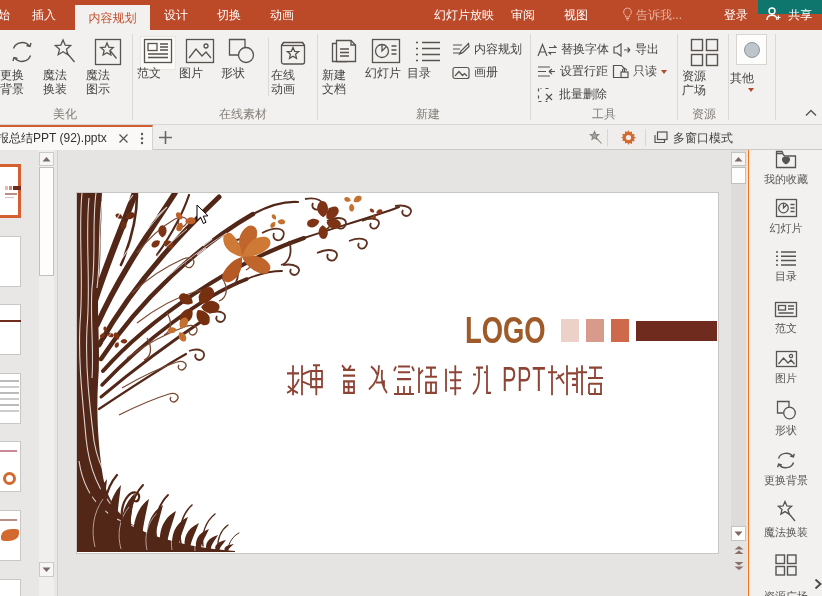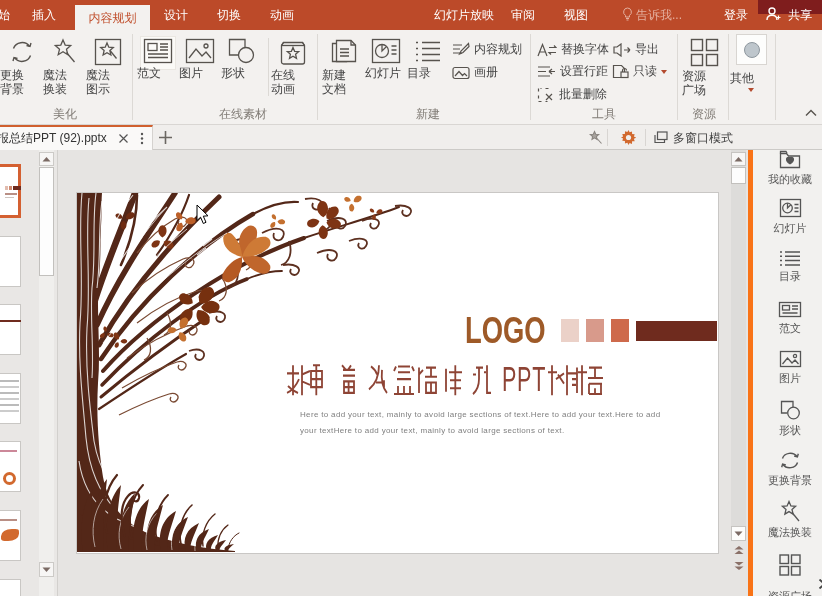--- a/index.html
+++ b/index.html
@@ -2,39 +2,39 @@
 <html><head><meta charset="utf-8">
 <style>
 *{margin:0;padding:0;box-sizing:border-box}
 html,body{width:822px;height:596px;overflow:hidden;font-family:"Liberation Sans",sans-serif}
 #app{position:relative;width:822px;height:596px;background:#E6E4E2}
 .abs{position:absolute}
 
 #titlebar{position:absolute;left:0;top:0;width:822px;height:30px;background:#BC4A29}
 #titlebar .tab{position:absolute;top:0;height:30px;line-height:31px;color:#fff;font-size:12px;text-align:center;white-space:nowrap}
 #titlebar .active{background:#F3F1EF;color:#C04E2B;top:5px;height:25px;line-height:26px}
-#share{position:absolute;right:0;top:0;width:64px;height:14px;background:#7f1d1d;color:#fff;font-size:12px;line-height:31px}
+#share{position:absolute;right:0;top:0;width:64px;height:14px;background:#0f766e;color:#fff;font-size:12px;line-height:31px}
 
 #ribbon{position:absolute;left:0;top:30px;width:822px;height:95px;background:#F3F1EF;border-bottom:1px solid #D9D6D3}
 .glabel{position:absolute;top:76px;font-size:12px;color:#817C76;text-align:center;white-space:nowrap}
 .gsep{position:absolute;top:4px;height:86px;width:1px;background:#DCD9D5}
 .rbtn{position:absolute;text-align:left;font-size:12px;color:#444;line-height:14px;white-space:nowrap}
 .rbtn svg{display:block;margin:0 auto 2px}
 .srow{position:absolute;font-size:12px;color:#444;white-space:nowrap;display:flex;align-items:center}
 .srow svg{margin-right:4px}
 
 #tabbar{position:absolute;left:0;top:125px;width:822px;height:25px;background:#F0EEEC;border-bottom:1px solid #CCCAC7}
 #ftab{position:absolute;left:0;top:0;width:153px;height:25px;background:#FAF9F8;border-top:2px solid #D0602F;border-right:1px solid #D5D2CF;font-size:12px;color:#333;line-height:22px}
 
 #thumbs{position:absolute;left:0;top:150px;width:58px;height:446px;background:#E9E7E5;border-right:1px solid #D2D0CD}
 .thumb{position:absolute;left:-68px;width:89px;height:51px;background:#fff;border:1px solid #C9C7C4}
 .thumb.sel{border:3px solid #D46031}
 #canvas{position:absolute;left:59px;top:150px;width:689px;height:446px;background:#E6E4E2}
 #slide{position:absolute;left:17px;top:42px;width:643px;height:362px;background:#fff;border:1px solid #C9C7C5}
-#sidebar{position:absolute;left:748px;top:150px;width:74px;height:446px;background:#F2F1EF;border-left:5px solid #f97316}
+#sidebar{position:absolute;left:748px;top:150px;width:74px;height:446px;background:#F2F1EF;border-left:1px solid #f97316}
 .sbitem{position:absolute;left:0;width:74px;text-align:center;color:#555}
 .sbitem .lab{font-size:11px;color:#555;margin-top:3px;white-space:nowrap}
 .sbitem svg{display:block;margin:0 auto}
 
 .sbtrack{position:absolute;background:#EDECEA}
 .sbthumb{position:absolute;background:#FDFDFD;border:1px solid #C2C0BD}
 .sbbtn{position:absolute;background:#F7F6F5;border:1px solid #C2C0BD;display:flex;align-items:center;justify-content:center}
 </style></head>
 <body>
 <div id="app">
@@ -513,21 +513,20 @@
           <path d="M169.3 2v26M163 8h13M164 15h11M164 22h11M160 5v20"></path>
           <path d="M190 4h7M193 4v10c0 6-2 10-6 13M201 2v24h4M187 10h3M198 8h2"></path>
         </g>
         <text x="216" y="24.5" font-family="Liberation Sans" font-size="30" fill="#8E4435" transform="scale(0.72 1)" transform-origin="216 0" style="letter-spacing:1px">PPT</text>
         <g fill="none" stroke="#8E4435" stroke-width="1.8">
           <path d="M266 2v26M262 8h9M270 14l8-5M272 10l6 8M281 2v26M281 9h10M291 4v22M286 14h4M286 19h4"></path>
           <path d="M296 2v26M292 8h9M303 4h13M309 4v9M302 13h15M303 18h13M303 18v9M315 18v9M303 27h13M309 22v5"></path>
         </g>
       </g>
         </svg>
-      <div class="abs" style="left:223px;top:214px;font-size:8px;letter-spacing:0.33px;color:#7F7F7F;line-height:16.4px;white-space:nowrap">Here to add your text, mainly to avoid large sections of text.Here to add your text.Here to add<br>your textHere to add your text, mainly to avoid large sections of text.</div>
     </div>
 
     <div class="sbtrack" style="left:672px;top:0;width:15px;height:391px;background:#DDDCDA"></div>
     <div class="sbbtn" style="left:672px;top:2px;width:15px;height:14px;border-color:#C6C4C1">
       <svg width="9" height="6" viewBox="0 0 9 6">
           <path d="M0.5 5.5L4.5 1l4 4.5z" fill="#7B6A64"></path>
         </svg>
     </div>
     <div class="sbthumb" style="left:672px;top:17px;width:15px;height:17px"></div>
     <div class="sbbtn" style="left:672px;top:376px;width:15px;height:15px;border-color:#C6C4C1;background:#FDFDFC">

